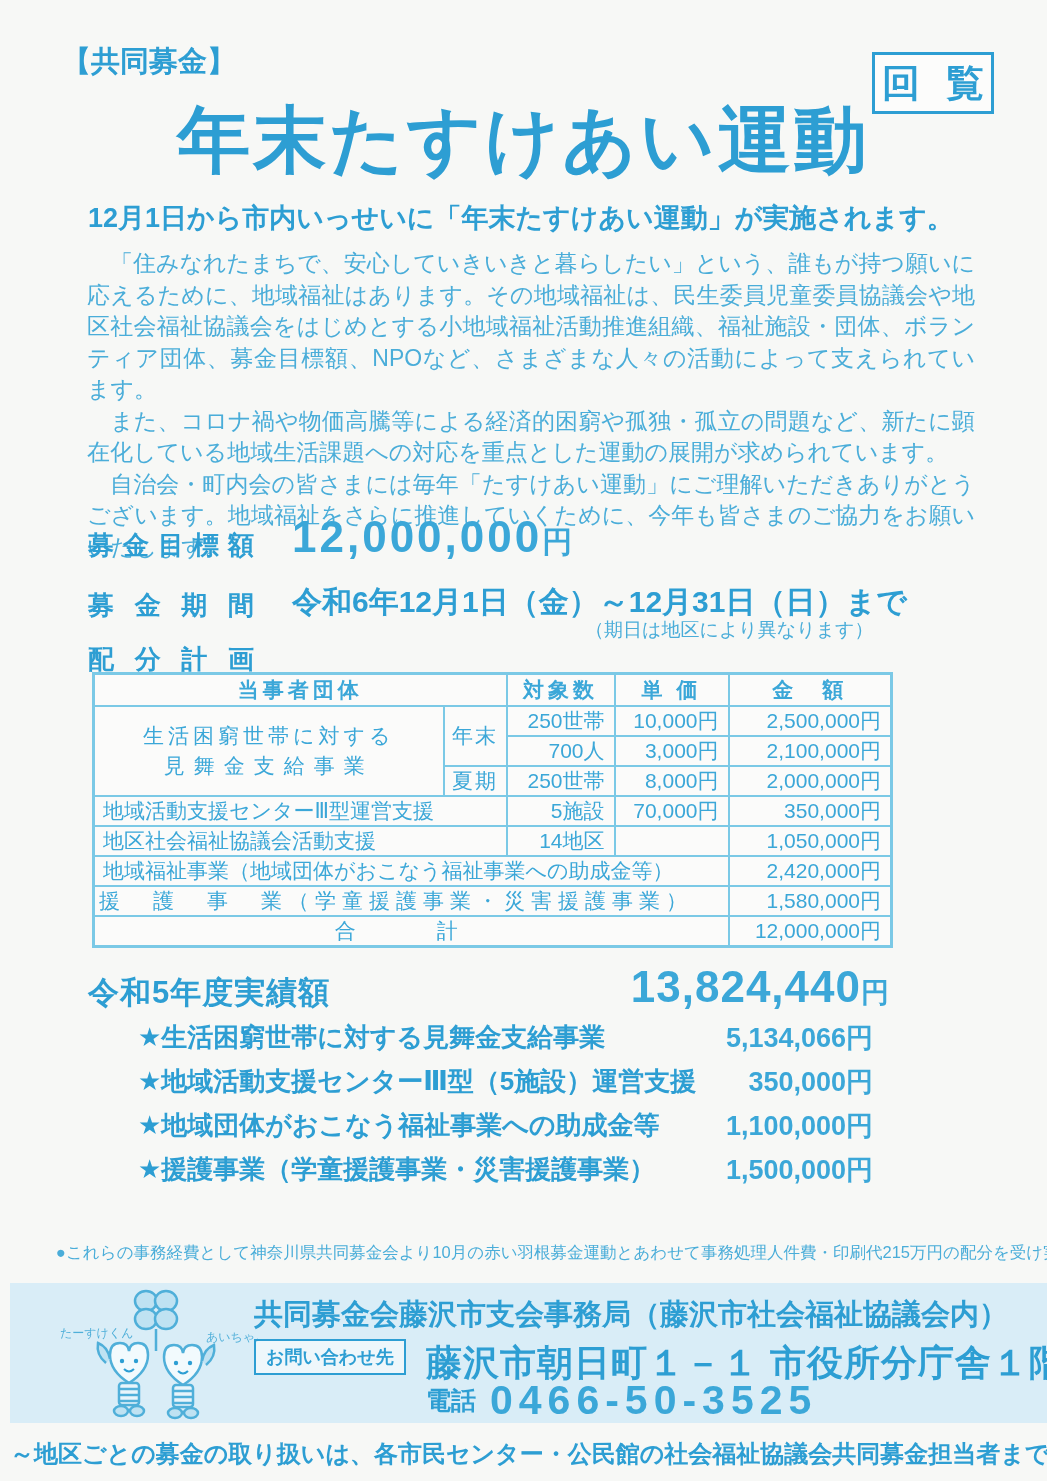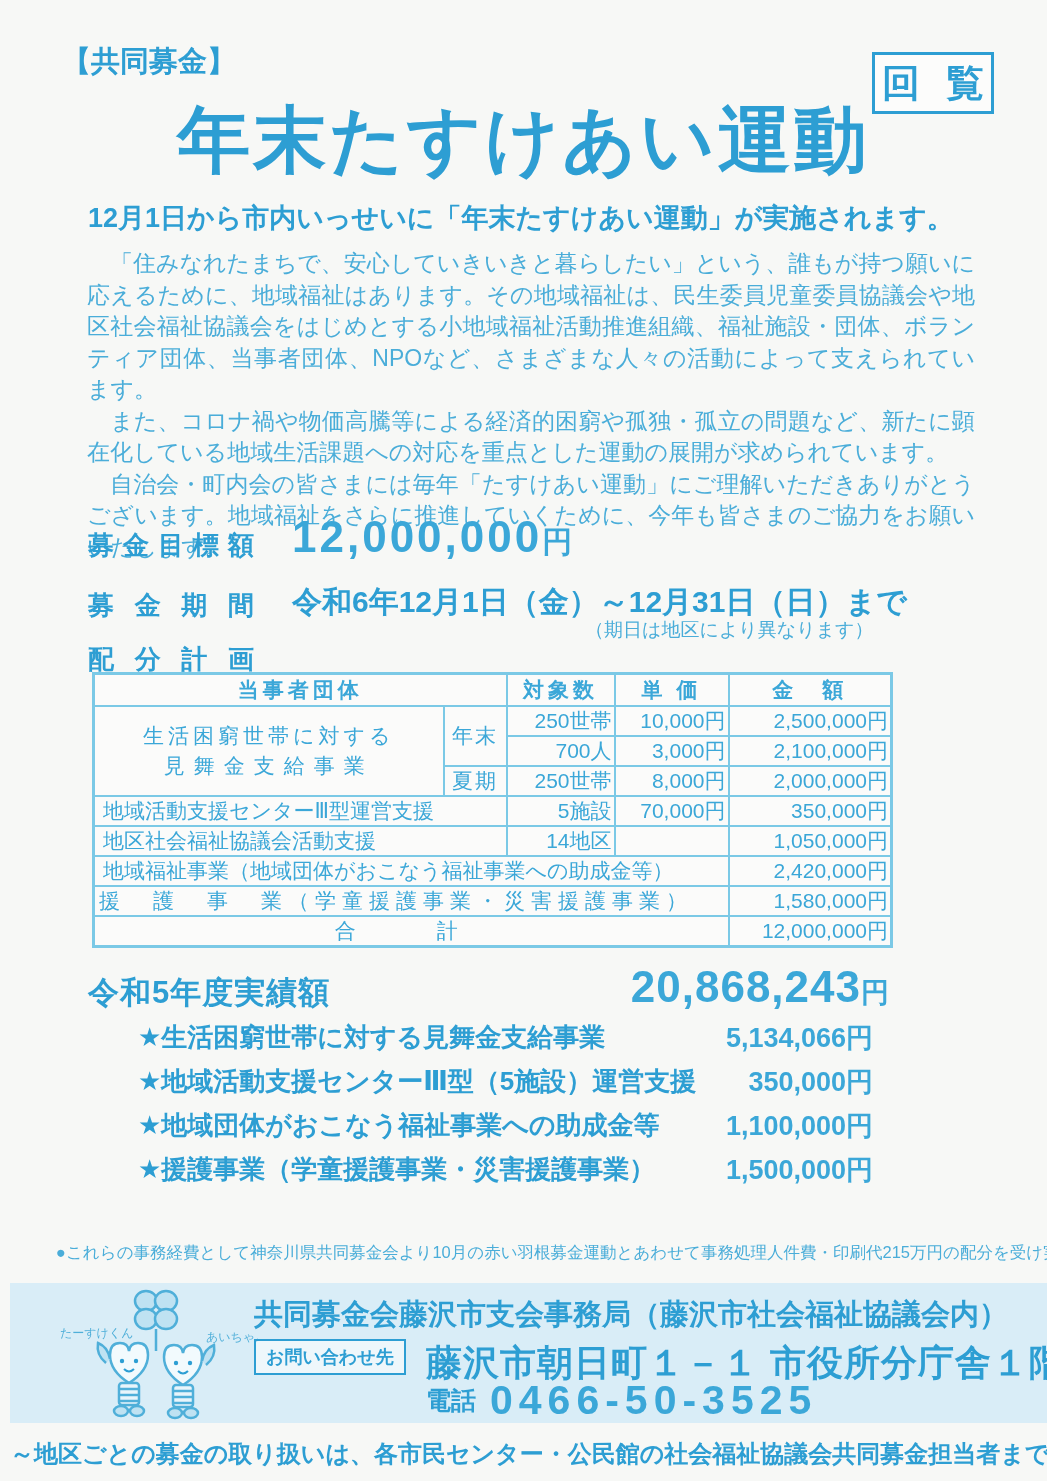--- a/index.html
+++ b/index.html
@@ -54,21 +54,21 @@
   }
   table.plan th,table.plan td{
     border:2px solid var(--tbl-border);color:var(--num-text);
     font-size:21px;overflow:hidden;white-space:nowrap;
   }
   table.plan th{height:32px;font-weight:bold;text-align:center;letter-spacing:4px;}
   table.plan td{height:29px;}
   td.group-label{text-align:center;font-size:21px;letter-spacing:4px;line-height:30px;}
   td.group-label .spread{letter-spacing:9px;}
   td.season{text-align:center;letter-spacing:2px;}
-  td.num{text-align:right;padding-right:2px;}
+  td.num{text-align:right;padding-right:9px;}
   td.rowlabel{text-align:left;padding-left:8px;}
   td.spread-row{letter-spacing:6px;padding-left:4px;}
   td.center{text-align:center;letter-spacing:30px;}
   .results-heading{position:absolute;left:88px;top:972px;font-size:31px;font-weight:bold;color:var(--accent);letter-spacing:1px;}
   .results-total{position:absolute;right:157px;top:962px;font-size:44px;font-weight:bold;color:var(--num-text);letter-spacing:1px;white-space:nowrap;}
   .results-total .unit{font-size:28px;}
   .results-items{position:absolute;left:138px;top:1020px;width:735px;}
   .result-item{display:flex;justify-content:space-between;align-items:flex-start;height:44px;}
   .result-item .lbl{font-size:26px;font-weight:bold;color:var(--accent);white-space:nowrap;}
   .result-item .amt{font-size:27px;font-weight:bold;color:var(--num-text);white-space:nowrap;}
@@ -101,21 +101,21 @@
 
   <div class="stamp">
     <span>回覧</span>
   </div>
 
   <h1 class="title">年末たすけあい運動</h1>
 
   <div class="subtitle">12月1日から市内いっせいに「年末たすけあい運動」が実施されます。</div>
 
   <div class="paragraphs">
-    <p>　「住みなれたまちで、安心していきいきと暮らしたい」という、誰もが持つ願いに応えるために、地域福祉はあります。その地域福祉は、民生委員児童委員協議会や地区社会福祉協議会をはじめとする小地域福祉活動推進組織、福祉施設・団体、ボランティア団体、当事者団体、NPOなど、さまざまな人々の活動によって支えられています。</p>
+    <p>　「住みなれたまちで、安心していきいきと暮らしたい」という、誰もが持つ願いに応えるために、地域福祉はあります。その地域福祉は、民生委員児童委員協議会や地区社会福祉協議会をはじめとする小地域福祉活動推進組織、福祉施設・団体、ボランティア団体、募金目標額、NPOなど、さまざまな人々の活動によって支えられています。</p>
     <p>　また、コロナ禍や物価高騰等による経済的困窮や孤独・孤立の問題など、新たに顕在化している地域生活課題への対応を重点とした運動の展開が求められています。</p>
     <p>　自治会・町内会の皆さまには毎年「たすけあい運動」にご理解いただきありがとうございます。地域福祉をさらに推進していくために、今年も皆さまのご協力をお願いいたします。</p>
   </div>
 
   <div class="jlabel" style="top:528px;">募金目標額</div>
   <div class="goal-value"><span>12,000,000</span><span class="unit">円</span></div>
 
   <div class="jlabel" style="top:588px;">募金期間</div>
   <div class="period-value">令和6年12月1日（金）～12月31日（日）まで</div>
   <div class="period-note">（期日は地区により異なります）</div>
@@ -179,21 +179,21 @@
       <td class="num">1,580,000円</td>
     </tr>
     <tr>
       <td colspan="4" class="center">合　計</td>
       <td class="num">12,000,000円</td>
     </tr>
   </tbody>
     </table>
 
   <div class="results-heading">令和5年度実績額</div>
-  <div class="results-total"><span>20,868,243</span><span class="unit">円</span></div>
+  <div class="results-total"><span>13,824,440</span><span class="unit">円</span></div>
 
   <div class="results-items">
     <div class="result-item">
       <span class="lbl">★生活困窮世帯に対する見舞金支給事業</span>
       <span class="amt">5,134,066円</span>
     </div>
     <div class="result-item">
       <span class="lbl">★地域活動支援センターⅢ型（5施設）運営支援</span>
       <span class="amt">350,000円</span>
     </div>

